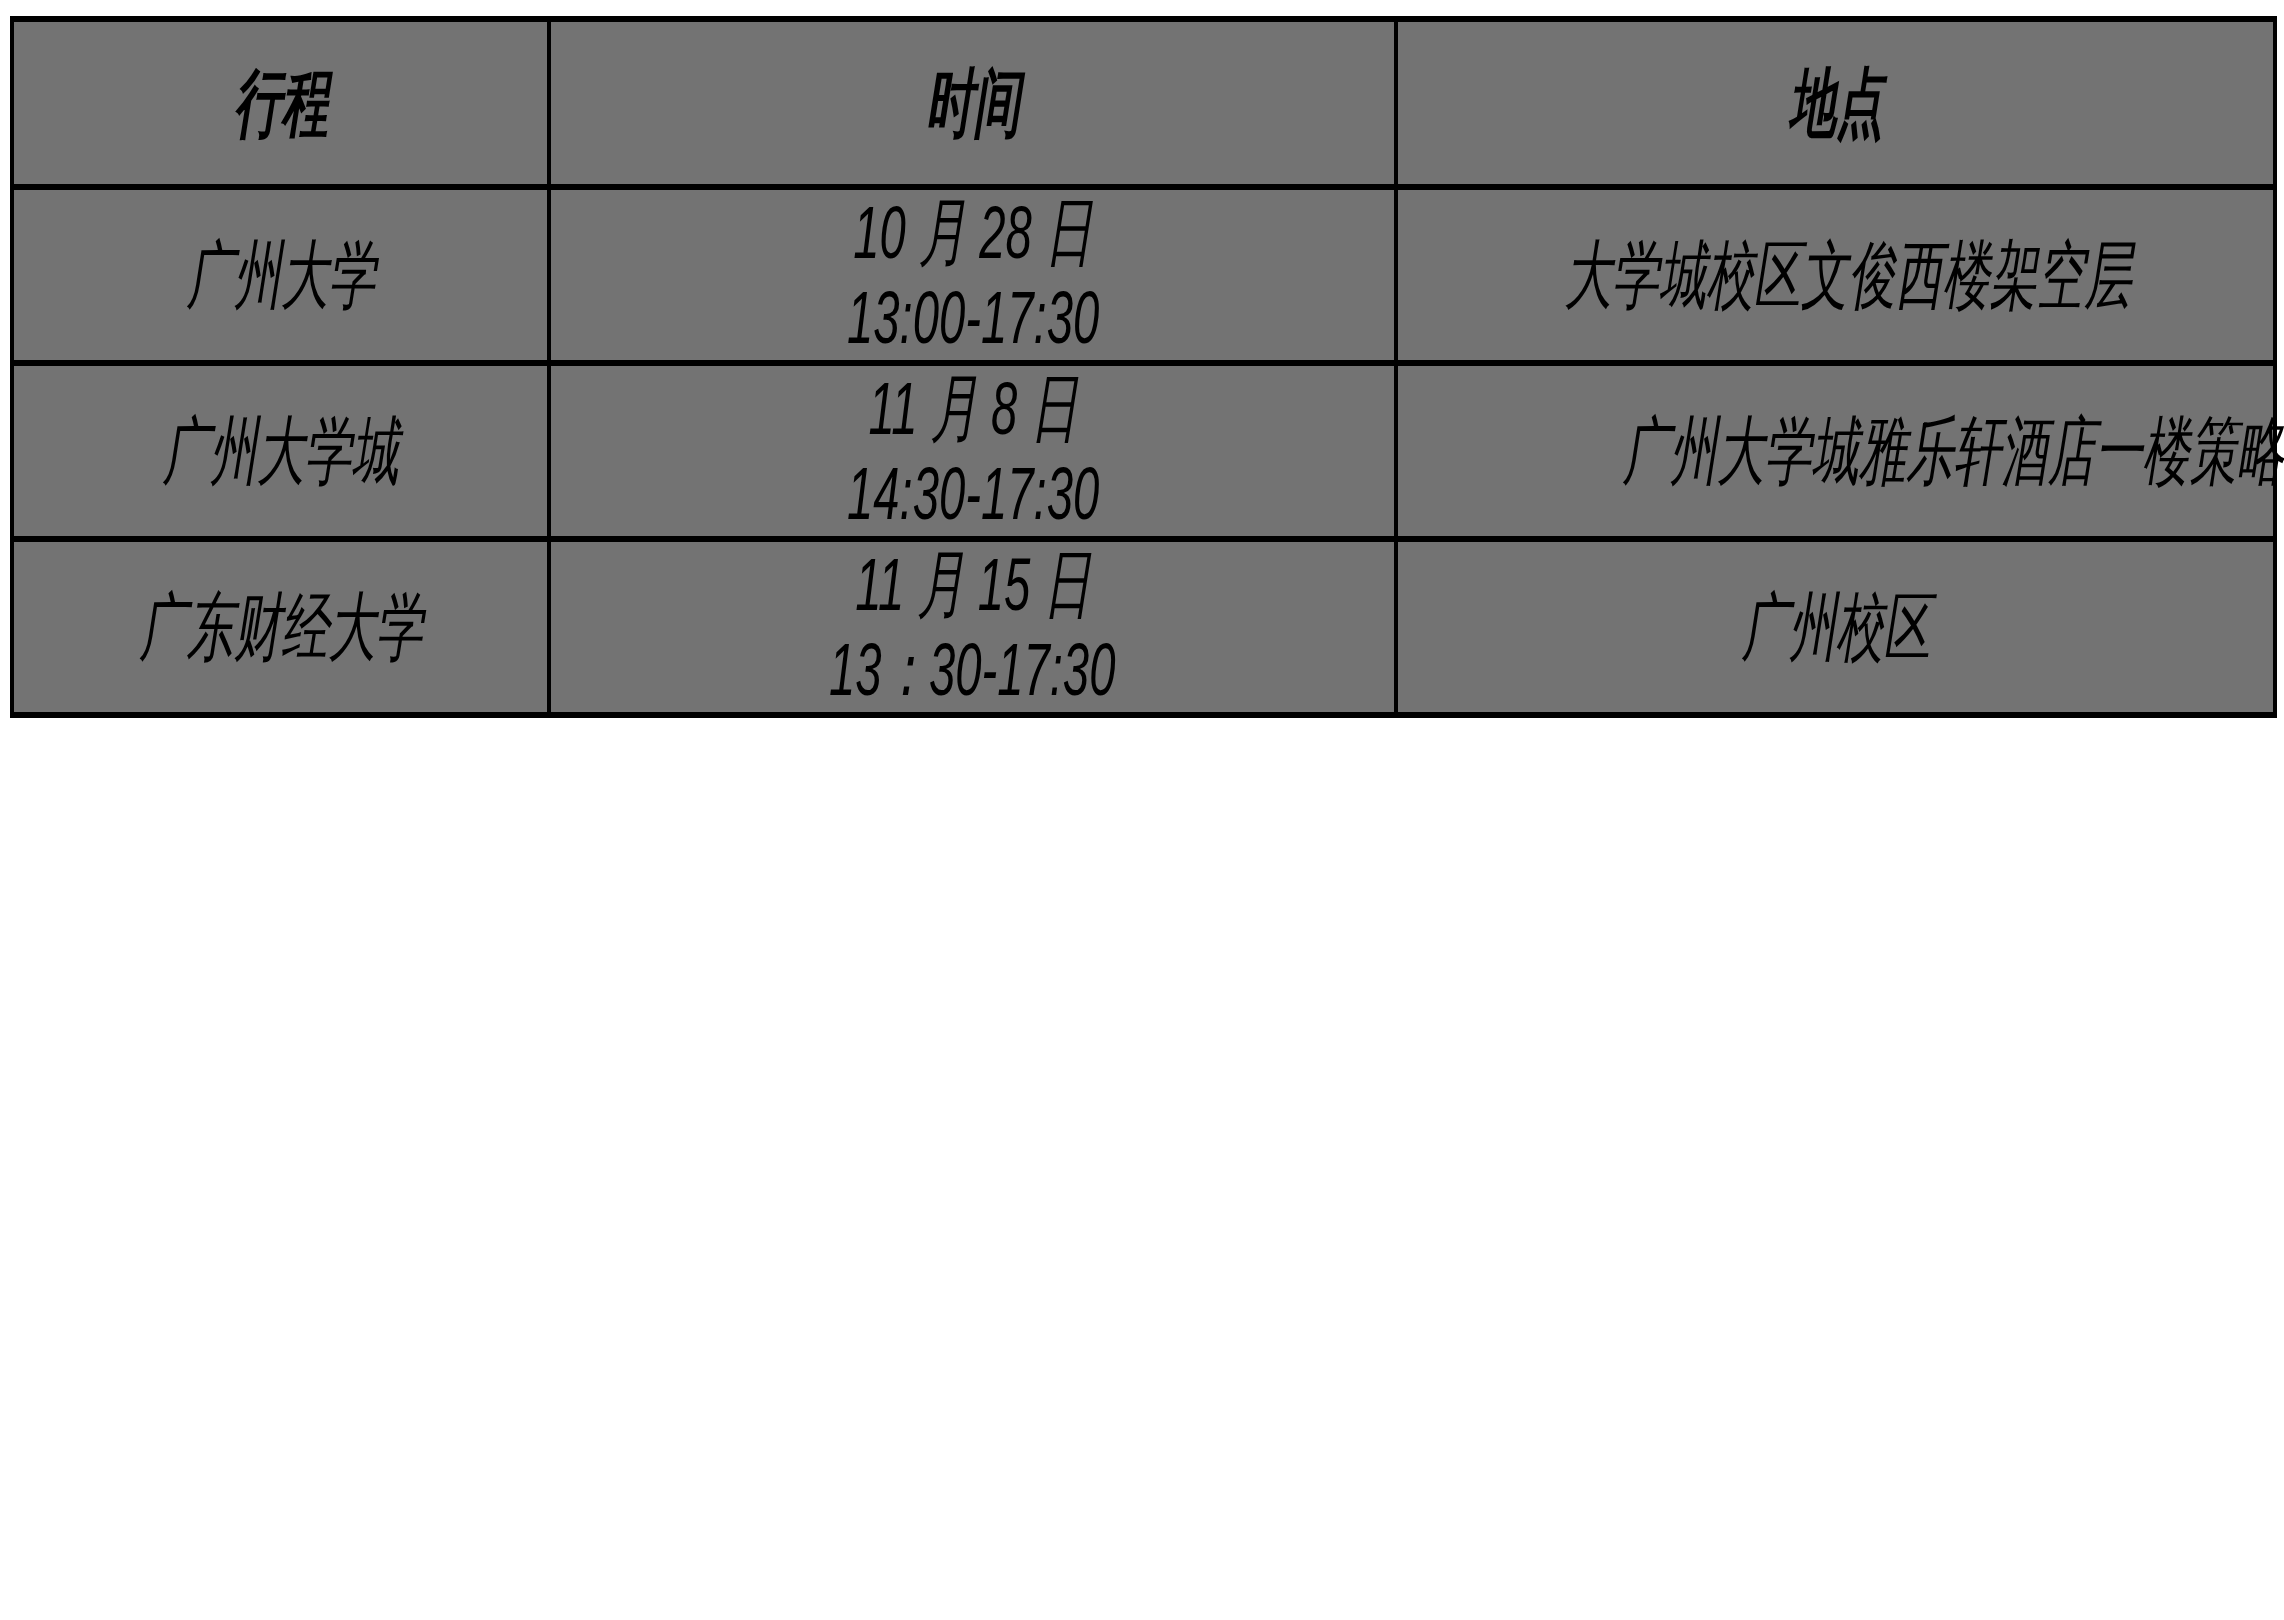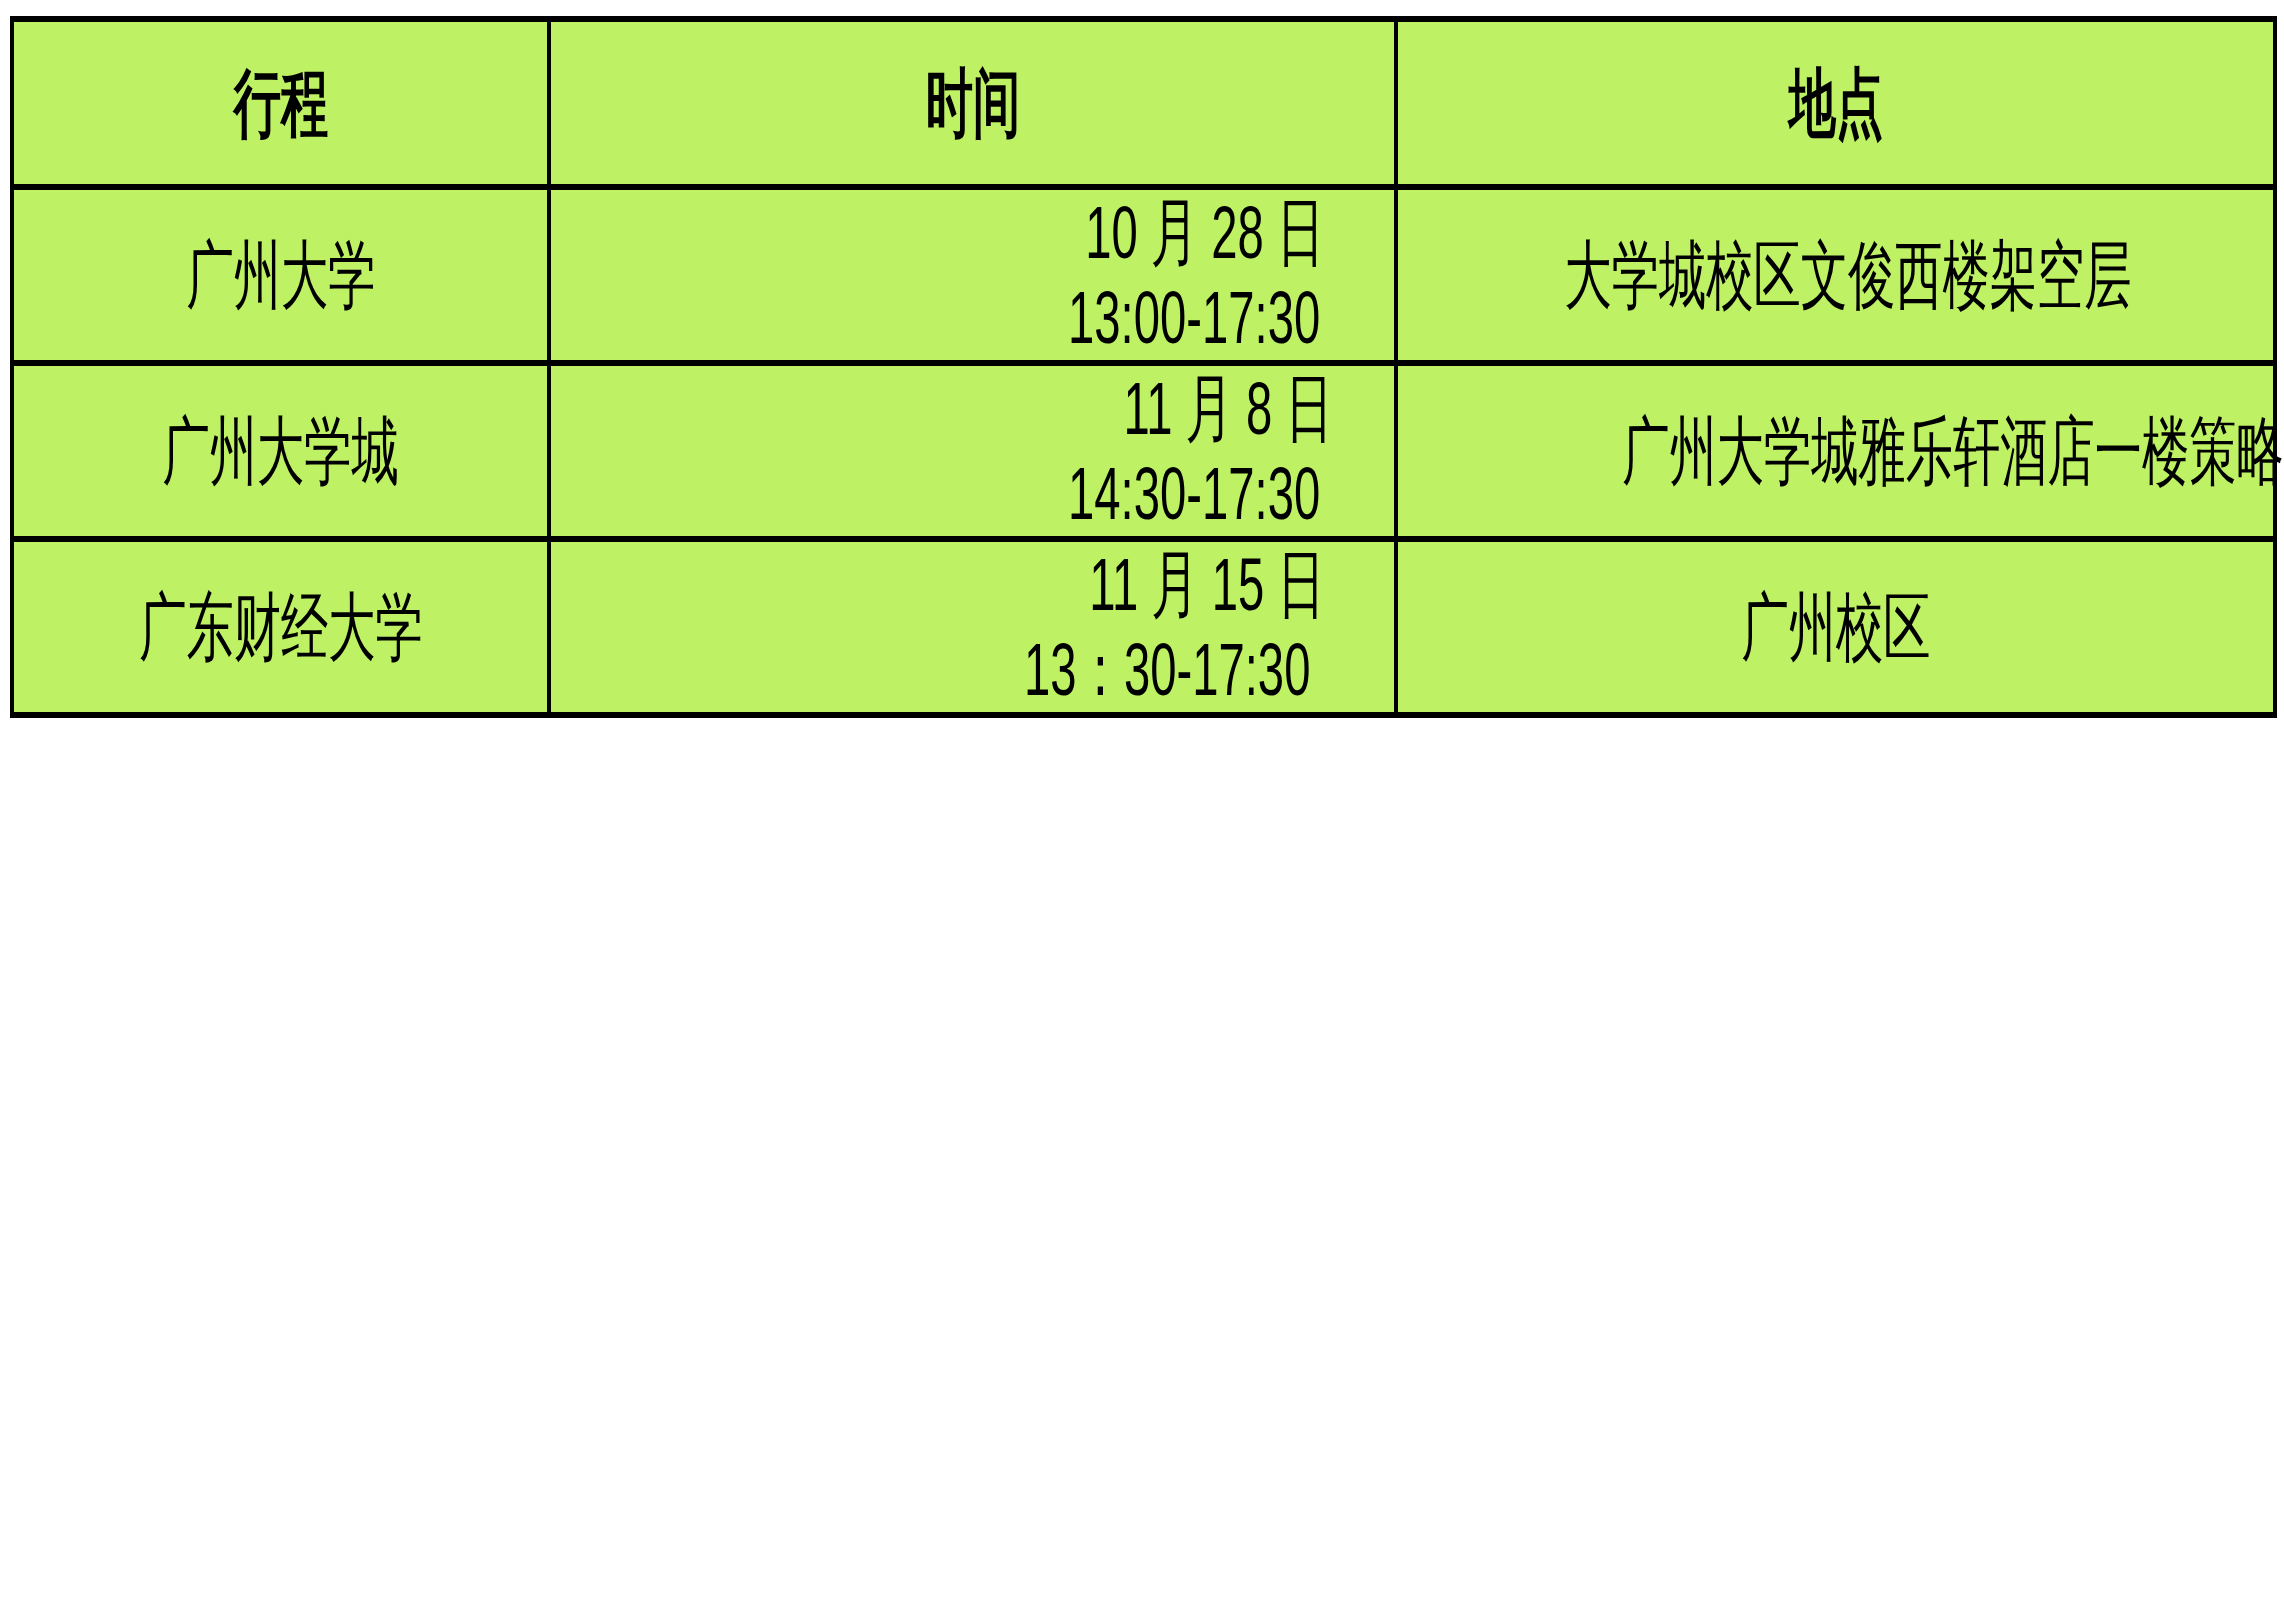--- a/index.html
+++ b/index.html
@@ -12,41 +12,42 @@
     color: #000000;
     overflow: hidden;
   }
   table.sched {
     position: absolute;
     left: 10.2px;
     top: 16px;
     width: 2264px;
     border-collapse: collapse;
     table-layout: fixed;
-    background: #bef264;
+    background: #737373;
+    font-style: italic;
   }
   col.c1 { width: 537px; }
   col.c2 { width: 847px; }
   col.c3 { width: 879px; }
   td, th {
     border: 4.3px solid #000000;
     border-top-width: 6px;
     border-bottom-width: 6px;
     text-align: center;
     vertical-align: middle;
     padding: 0;
     font-size: 75px;
     line-height: 85px;
     font-weight: normal;
   }
   tr.hdr  { height: 168px; }
   tr.data { height: 175px; }
   tr.ftr  { height: 171px; }
   th { font-weight: bold; }
-  .ln { line-height: 85px; text-align: right; }
+  .ln { line-height: 85px; }
   
   .sq {
     display: inline-block;
     transform: scaleX(0.63);
     transform-origin: 50% 50%;
     white-space: nowrap;
   }
 </style>
 </head>
 <body>

